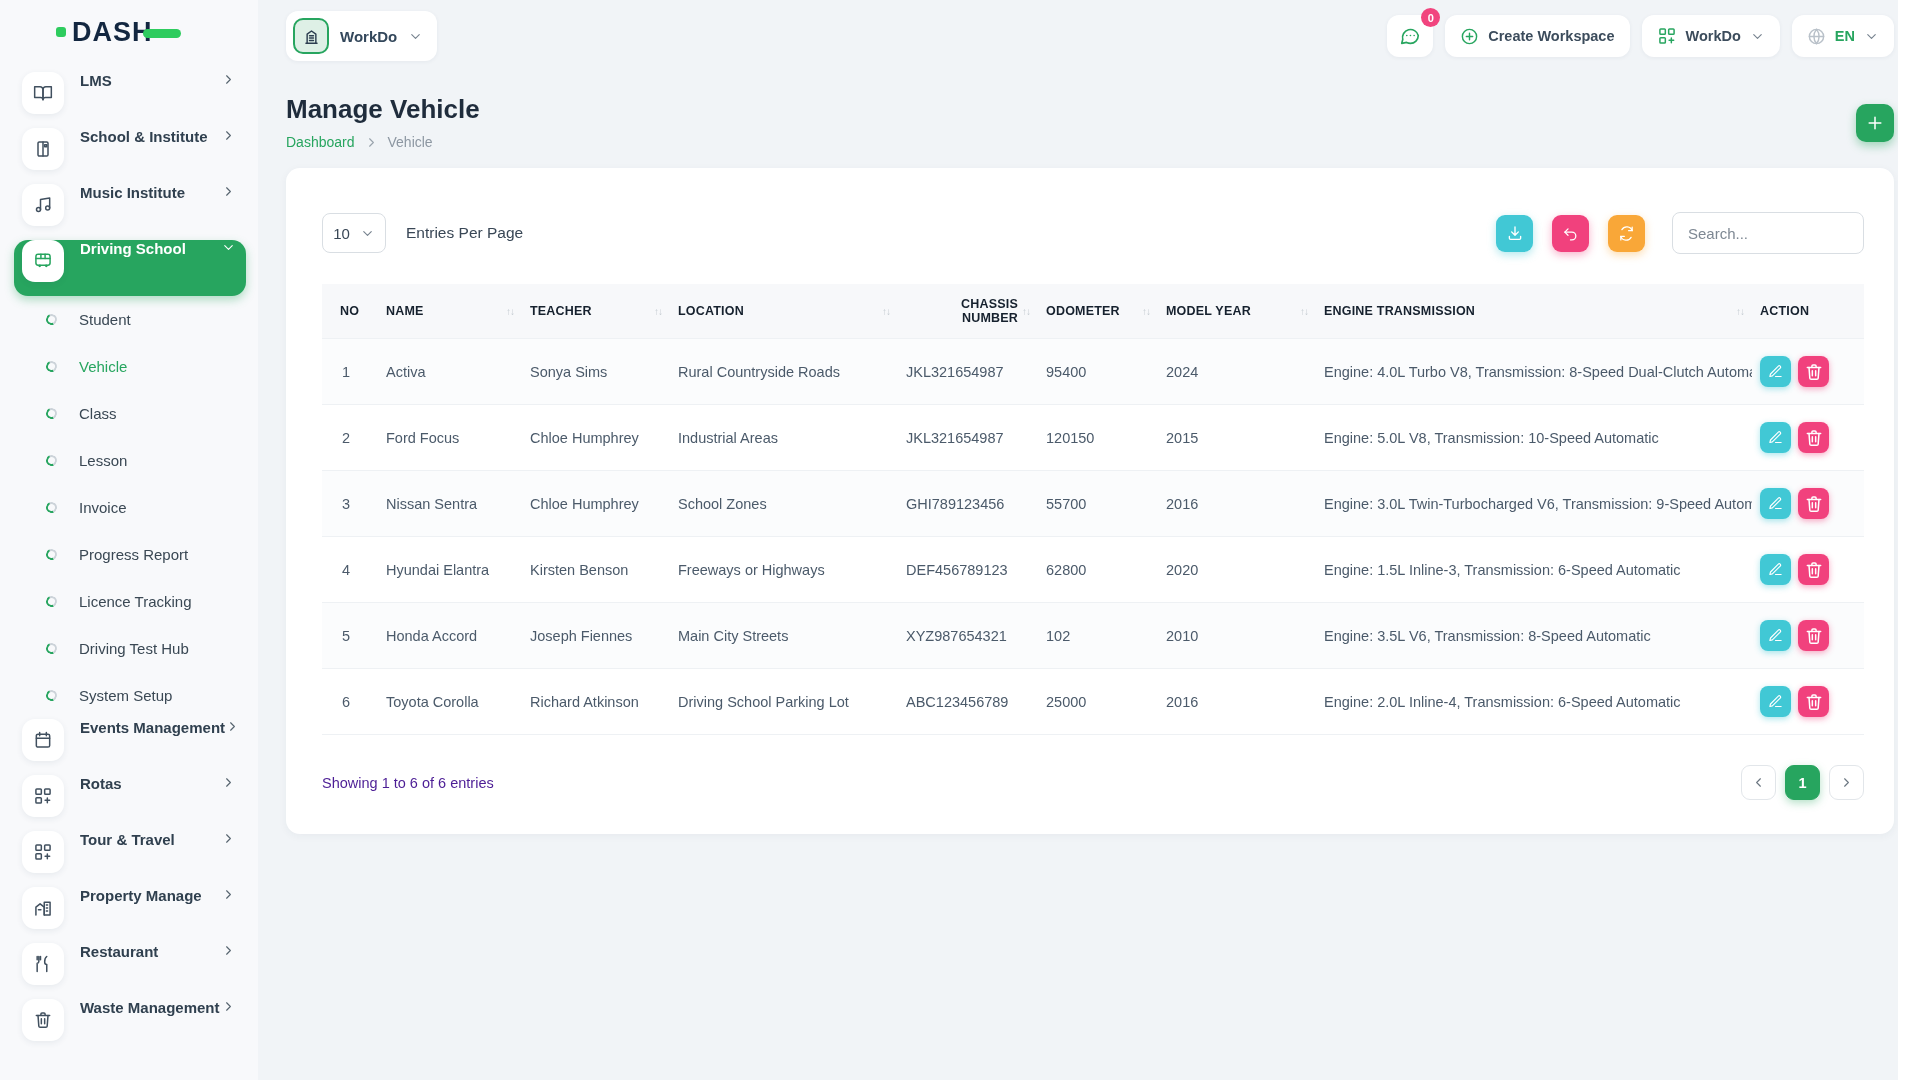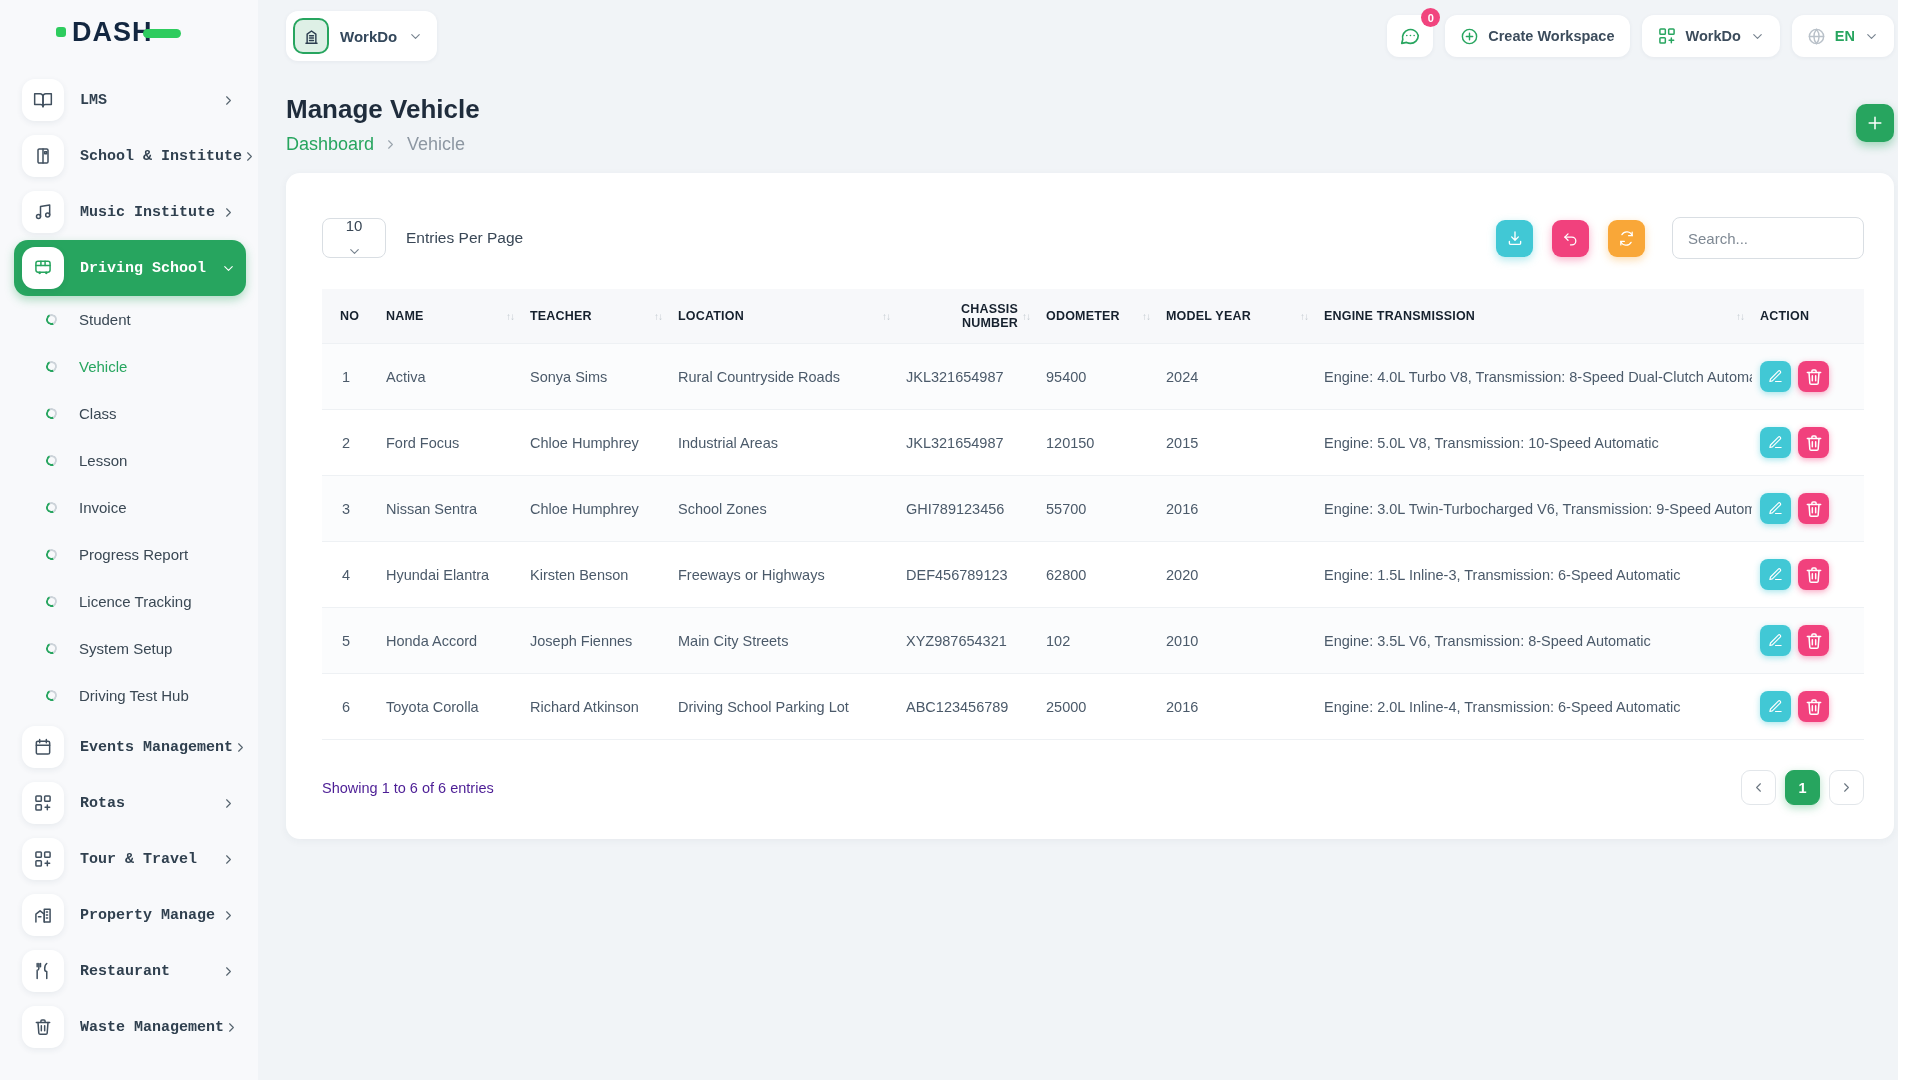--- a/index.html
+++ b/index.html
@@ -8,21 +8,21 @@
   .app { display:flex; width:1920px; height:1080px; }
 
   
   .sidebar { width:258px; min-width:258px; background:#f8f9fb; height:1080px; padding:0 0 10px 0; overflow:hidden; }
   .logo-wrap { height:64px; display:flex; align-items:center; padding-left:56px; }
   .logo { display:flex; align-items:center; gap:4px; }
   .logo-dot { width:10px; height:10px; border-radius:3px; background:#2ecc5e; margin-right:2px; }
   .logo-text { font-size:27px; font-weight:800; letter-spacing:1px; color:#132740; }
   .logo-dash { width:38px; height:9px; border-radius:5px; background:#2ecc5e; margin-left:-14px; margin-top:2px; }
   .side-nav { padding:8px 12px 0 14px; }
-  .side-item { display:flex; align-items:center; height:56px; padding:0 10px 0 8px; border-radius:14px; cursor:pointer;font-family:Liberation Mono, monospace; }
+  .side-item { display:flex; align-items:flex-start; height:56px; padding:0 10px 0 8px; border-radius:14px; cursor:pointer; }
   .side-icon-box { width:42px; height:42px; border-radius:13px; background:#ffffff; box-shadow:0 2px 6px rgba(40,60,90,.08); display:flex; align-items:center; justify-content:center; color:#41505f; flex:none; }
   .side-label { margin-left:16px; font-size:15px; font-weight:600; color:#30404f; flex:1; white-space:nowrap; }
   .side-chev { color:#56646f; display:flex; }
   .side-item.active { background:#27a55f; box-shadow:0 4px 10px rgba(39,165,95,.35); }
   .side-item.active .side-label { color:#ffffff; }
   .side-item.active .side-chev { color:#ffffff; }
   .side-item.active .side-icon-box { color:#27a55f; }
   .side-sub { display:flex; align-items:center; height:47px; padding-left:32px; cursor:pointer; }
   .bullet { width:11px; height:11px; border-radius:50%; border:2px solid #ccd3d9; border-left-color:#27a55f; border-bottom-color:#27a55f; transform:rotate(20deg); flex:none; }
   .side-sub-label { margin-left:22px; font-size:15px; font-weight:500; color:#3a4854; }
@@ -43,30 +43,30 @@
   .chat-btn { width:46px; height:42px; justify-content:center; position:relative; color:#27a55f; }
   .badge { position:absolute; top:-7px; right:-7px; min-width:19px; height:19px; border-radius:10px; background:#f1447e; color:#fff; font-size:11px; font-weight:700; display:flex; align-items:center; justify-content:center; padding:0 5px; }
   .top-btn { height:42px; padding:0 15px; gap:9px; font-size:14.5px; font-weight:600; color:#3c4c5c; }
   .green-ic { color:#27a55f; display:flex; }
   .gray-ic { color:#b9c1c9; display:flex; }
   .lang-label { color:#27a55f; font-weight:700; font-size:14.5px; }
 
   .content { flex:1; padding:14px 4px 0 28px; }
   .page-head { display:flex; align-items:flex-start; justify-content:space-between; padding:8px 0 18px 0; }
   .page-title { font-size:26px; font-weight:700; color:#1f2c3c; }
-  .breadcrumb { display:flex; align-items:center; gap:9px; margin-top:9px; font-size:18px; }
+  .breadcrumb { display:flex; align-items:center; gap:9px; margin-top:9px; font-size:14px; }
   .bc-root { color:#27a55f; cursor:pointer; }
   .bc-sep { color:#9aa4ad; display:flex; }
   .bc-cur { color:#8d97a2; }
   .add-btn { width:38px; height:38px; border-radius:10px; background:#27a55f; box-shadow:0 4px 10px rgba(39,165,95,.4); border:none; color:#fff; display:flex; align-items:center; justify-content:center; cursor:pointer; margin-top:10px; }
 
   .card { background:#ffffff; border-radius:14px; box-shadow:0 2px 8px rgba(30,50,80,.05); padding:44px 30px 34px 36px; }
   .toolbar { display:flex; align-items:center; justify-content:space-between; margin-bottom:30px; }
   .toolbar-left { display:flex; align-items:center; gap:20px; }
-  .select-box { width:64px; height:40px; border:1px solid #d9dee3; border-radius:8px; display:flex; align-items:center; justify-content:center; gap:10px; font-size:15px; color:#394756; cursor:pointer; background:#fff;flex-direction:column; }
+  .select-box { width:64px; height:40px; border:1px solid #d9dee3; border-radius:8px; display:flex; align-items:center; justify-content:center; gap:10px; font-size:15px; color:#394756; cursor:pointer; background:#fff; }
   .entries-label { font-size:15.5px; color:#394756; }
   .toolbar-right { display:flex; align-items:center; gap:19px; }
   .tool-btn { width:37px; height:37px; border-radius:9px; border:none; color:#fff; display:flex; align-items:center; justify-content:center; cursor:pointer; }
   .tool-btn.teal { background:#41c8d5; box-shadow:0 3px 8px rgba(65,200,213,.4); }
   .tool-btn.pink { background:#f1417d; box-shadow:0 3px 8px rgba(241,65,125,.4); }
   .tool-btn.orange { background:#f9a738; box-shadow:0 3px 8px rgba(249,167,56,.4); }
   .search-input { width:192px; height:42px; border:1px solid #d9dee3; border-radius:8px; margin-left:8px; padding:0 15px; font-size:15px; color:#394756; outline:none; background:#fff; font-family:inherit; }
   .search-input::placeholder { color:#7e8893; }
 
   table { width:100%; border-collapse:collapse; table-layout:fixed; }
@@ -199,25 +199,25 @@
         <div class="side-sub">
           <span class="bullet"></span>
           <span class="side-sub-label">Progress Report</span>
         </div>
         <div class="side-sub">
           <span class="bullet"></span>
           <span class="side-sub-label">Licence Tracking</span>
         </div>
         <div class="side-sub">
           <span class="bullet"></span>
+          <span class="side-sub-label">Driving Test Hub</span>
+        </div>
+        <div class="side-sub">
+          <span class="bullet"></span>
           <span class="side-sub-label">System Setup</span>
-        </div>
-        <div class="side-sub">
-          <span class="bullet"></span>
-          <span class="side-sub-label">Driving Test Hub</span>
         </div>
         <div class="side-item">
           <span class="side-icon-box">
             <span class="icn ">
               <svg width="20" height="20" viewBox="0 0 24 24" fill="none" stroke="currentColor" stroke-width="1.8" stroke-linecap="round" stroke-linejoin="round">
                 <rect x="4" y="5" width="16" height="15.5" rx="2"></rect>
                 <path d="M8 3v4M16 3v4M4 10h16"></path>
               </svg>
             </span>
           </span>

